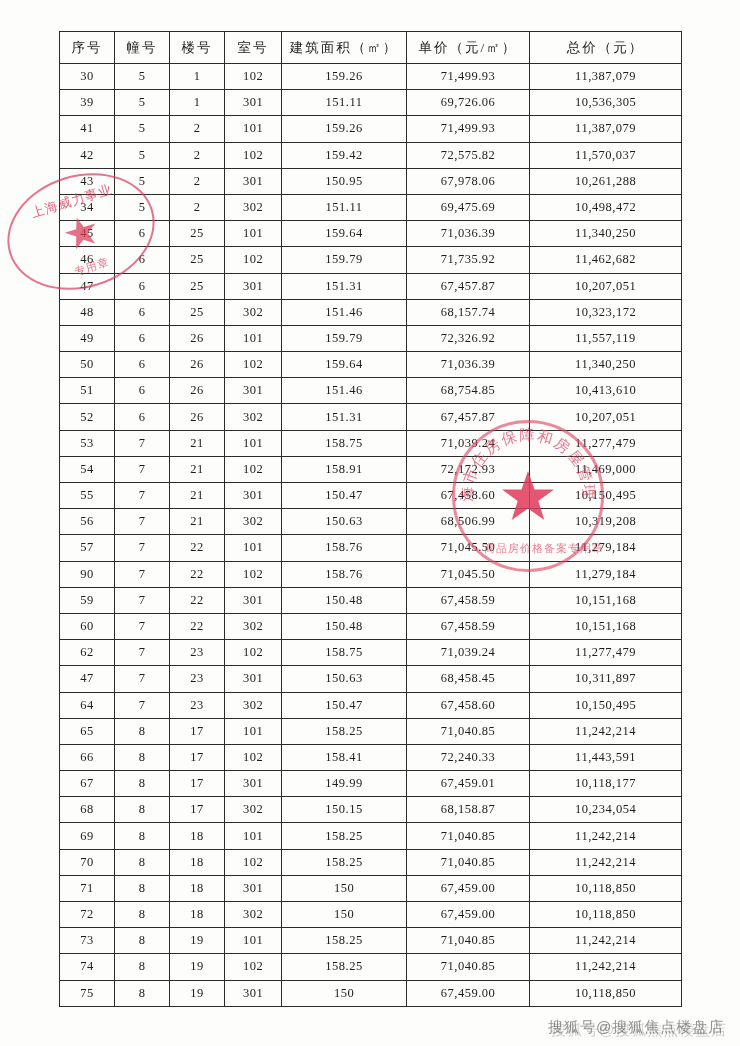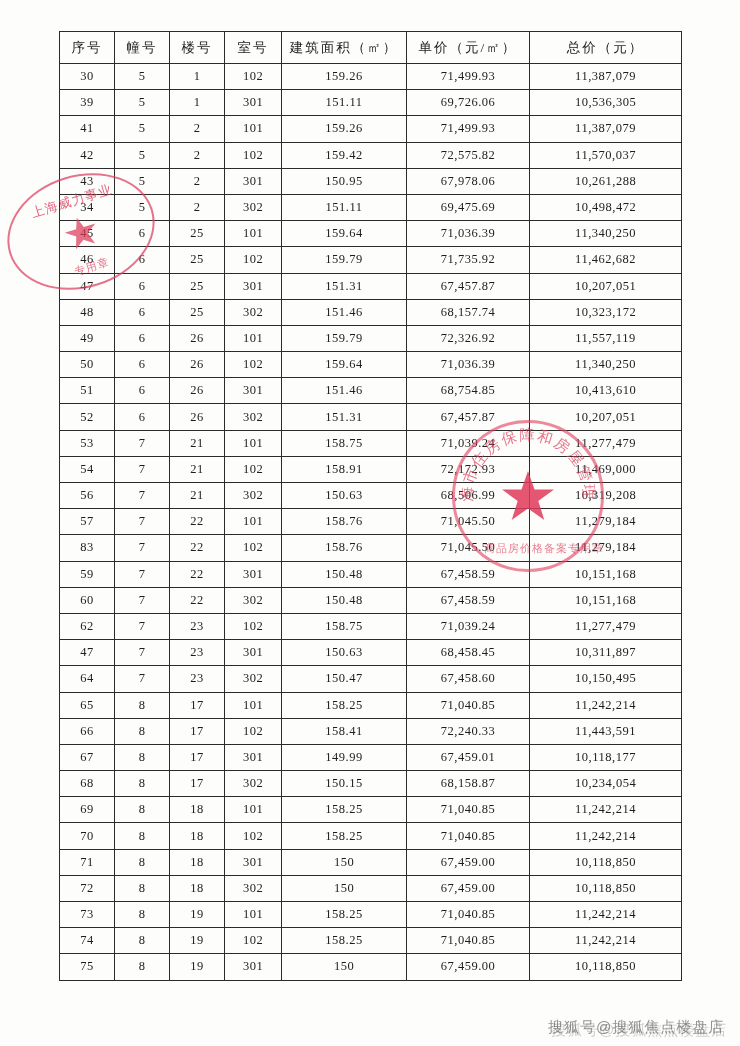--- a/index.html
+++ b/index.html
@@ -332,39 +332,48 @@
           <tr>
             <td>54</td>
             <td>7</td>
             <td>21</td>
             <td>102</td>
             <td>158.91</td>
             <td>72,172.93</td>
             <td>11,469,000</td>
           </tr>
           <tr>
+            <td>55</td>
+            <td>7</td>
+            <td>21</td>
+            <td>301</td>
+            <td>150.47</td>
+            <td>67,458.60</td>
+            <td>10,150,495</td>
+          </tr>
+          <tr>
             <td>56</td>
             <td>7</td>
             <td>21</td>
             <td>302</td>
             <td>150.63</td>
             <td>68,506.99</td>
             <td>10,319,208</td>
           </tr>
           <tr>
             <td>57</td>
             <td>7</td>
             <td>22</td>
             <td>101</td>
             <td>158.76</td>
             <td>71,045.50</td>
             <td>11,279,184</td>
           </tr>
           <tr>
-            <td>83</td>
+            <td>90</td>
             <td>7</td>
             <td>22</td>
             <td>102</td>
             <td>158.76</td>
             <td>71,045.50</td>
             <td>11,279,184</td>
           </tr>
           <tr>
             <td>59</td>
             <td>7</td>

